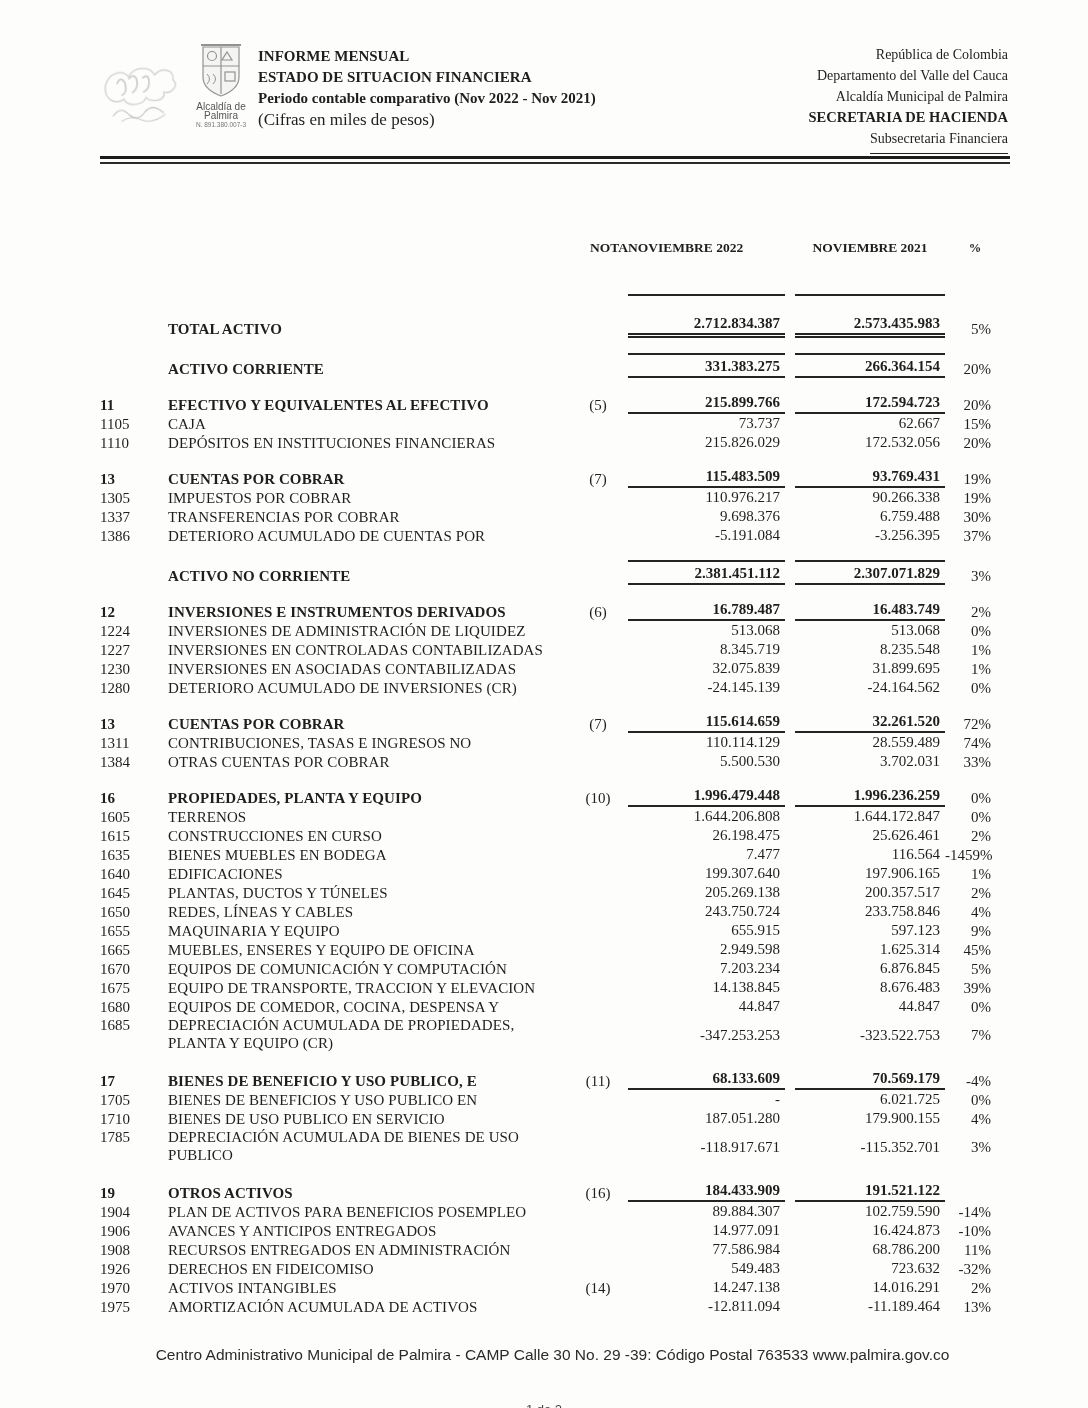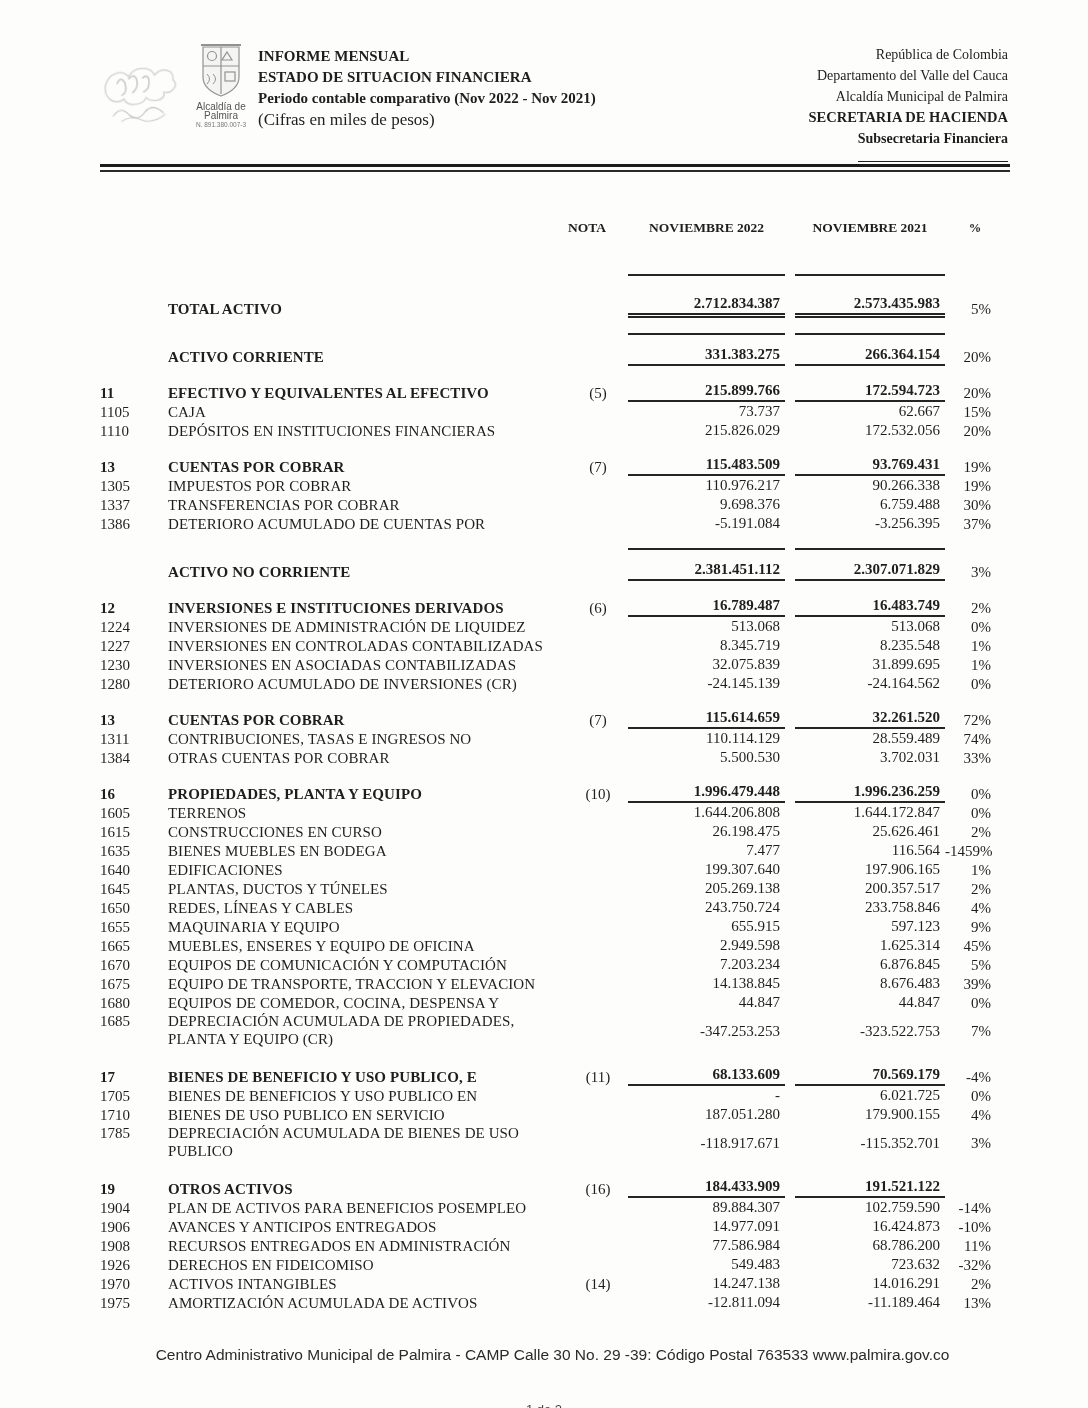--- a/index.html
+++ b/index.html
@@ -40,55 +40,55 @@
   .seal-cap { font-size:10px; color:#555; line-height:9px; font-family:"Liberation Sans", sans-serif; }
   .seal-cap2 { font-size:6.5px; color:#777; }
 
   .hdr-title { flex:0 0 460px; padding-top:2px; }
   .hdr-title .t1, .hdr-title .t2, .hdr-title .t3 { font-weight:bold; font-size:15px; line-height:21px; }
   .hdr-title .t4, .hdr-title .t5 { font-size:17px; line-height:21px; }
 
   .hdr-right { flex:1; text-align:right; padding-top:0; }
   .hdr-right div { font-size:14px; line-height:21px; }
   .hdr-right .r4 { font-weight:bold; font-size:14.5px; }
-  .hdr-right .r5 { font-weight:bold; display:inline-block; border-bottom:1.5px solid #222; padding-bottom:12px; }
+  .hdr-right .r5 { font-weight:normal; display:inline-block; border-bottom:1.5px solid #222; padding-bottom:4px; }
 
   .rule {
     margin:2px 78px 0 100px;
     height:3px;
     border-top:3px solid #1c1c1c;
     border-bottom:2px solid #2a2a2a;
   }
 
   
   .tbl { padding-left:100px; margin-top:48px; }
   .grid-row {
     display:grid;
     grid-template-columns:68px 400px 60px 157px 10px 150px 60px;
     align-items:end;
   }
   .thead { font-weight:bold; font-size:13.5px; margin-bottom:38px; }
-  .thead .h-nota   { grid-column:3; text-align:left; }
-  .thead .h-2022   { grid-column:4; text-align:center; }
+  .thead .h-nota   { grid-column:3; text-align:right;margin-top:28px; }
+  .thead .h-2022   { grid-column:4; }
   .thead .h-2021   { grid-column:6; text-align:center; }
   .thead .h-pct    { grid-column:7; text-align:center; font-size:12.5px; }
 
   .row { min-height:19px; font-size:15px; line-height:18px; }
   .c-code  { text-align:left; padding-right:0; }
   .c-label { padding-left:0; letter-spacing:.1px; }
   .c-nota  { text-align:center; }
   .c-v22, .c-v21 { text-align:right; padding-right:5px; padding-bottom:1px; }
   .c-pct   { text-align:right; padding-right:14px; }
 
   .row.section .c-label, .row.section .c-code { font-weight:bold; }
   .row.section .c-v22, .row.section .c-v21 { font-weight:bold; border-bottom:2px solid #242424; }
 
   .row.subtotal .c-label { font-weight:bold; }
   .row.subtotal .c-v22, .row.subtotal .c-v21 {
-    font-weight:bold; border-top:2px solid #242424; border-bottom:2px solid #242424; padding-top:10px;
+    font-weight:bold; border-top:2px solid #242424; border-bottom:2px solid #242424; padding-top:2px;
   }
   .row.grand .c-label { font-weight:bold; }
   .row.grand .c-v22, .row.grand .c-v21 {
     font-weight:bold; border-top:2px solid #242424; border-bottom:5px double #242424; padding-top:18px;
   }
   .spacer { height:15px; }
   .row.twoline { min-height:38px; align-items:start; }
   .row.twoline .c-v22, .row.twoline .c-v21, .row.twoline .c-pct { align-self:center; }
   .label2 { display:block; }
 
@@ -260,21 +260,21 @@
           <div class="c-label">ACTIVO NO CORRIENTE</div>
           <div class="c-nota"></div>
           <div class="c-v22">2.381.451.112</div>
           <div class="c-gap"></div>
           <div class="c-v21">2.307.071.829</div>
           <div class="c-pct">3%</div>
         </div>
         <div class="spacer"></div>
         <div class="grid-row row section">
           <div class="c-code">12</div>
-          <div class="c-label">INVERSIONES E INSTITUCIONES DERIVADOS</div>
+          <div class="c-label">INVERSIONES E INSTRUMENTOS DERIVADOS</div>
           <div class="c-nota">(6)</div>
           <div class="c-v22">16.789.487</div>
           <div class="c-gap"></div>
           <div class="c-v21">16.483.749</div>
           <div class="c-pct">2%</div>
         </div>
         <div class="grid-row row detail">
           <div class="c-code">1224</div>
           <div class="c-label">INVERSIONES DE ADMINISTRACIÓN DE LIQUIDEZ</div>
           <div class="c-nota"></div>

